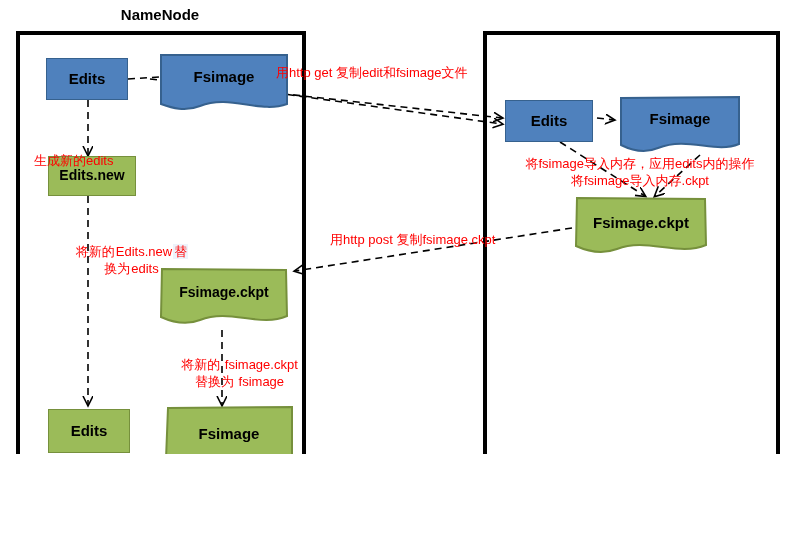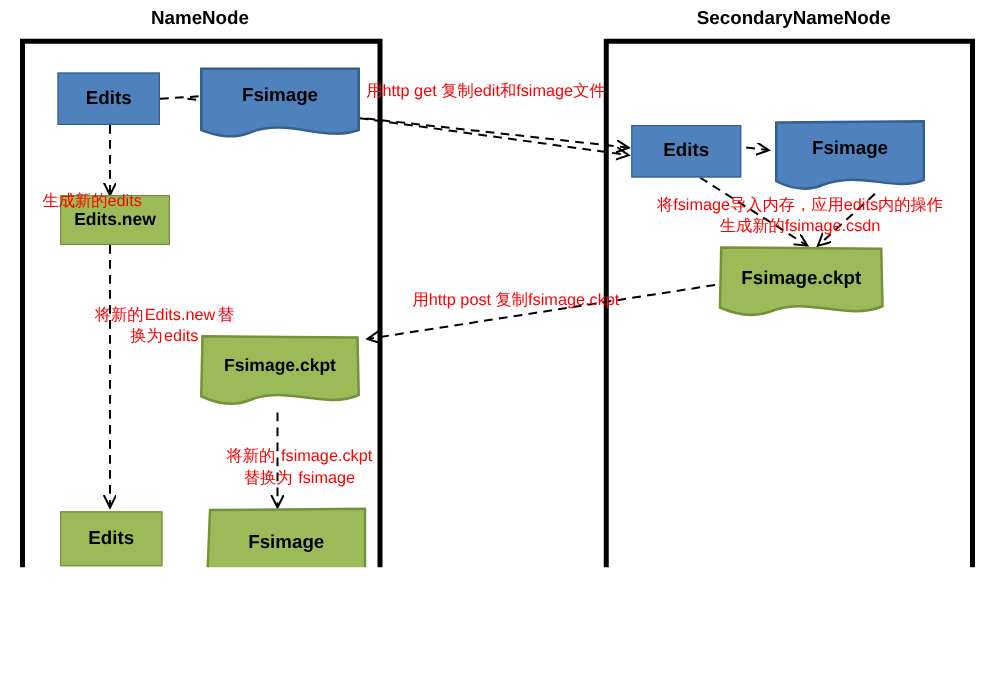--- a/index.html
+++ b/index.html
@@ -90,21 +90,20 @@
     height: 543px;
     pointer-events: none;
   }
 </style>
 </head>
 <body>
 
 <div id="canvas">
 
   <div class="node-title" style="left:60px; top:6px; width:200px;">NameNode</div>
-  <div class="node-title" style="left:520px; top:6px; width:230px;">SecondaryNameNode</div>
 
   <div class="node-frame" style="left:16px; top:31px; width:290px; height:480px;"></div>
   <div class="node-frame" style="left:483px; top:31px; width:297px; height:483px;"></div>
 
   <svg id="arrows" viewBox="0 0 799 543">
     <defs>
       <marker id="ah" markerWidth="12" markerHeight="12" refX="9" refY="5" orient="auto" markerUnits="userSpaceOnUse">
         <path d="M0,0 L10,5 L0,10" fill="none" stroke="#000" stroke-width="1.6"></path>
       </marker>
     </defs>
@@ -186,24 +185,24 @@
   <div class="ann ann-2line" style="left:30px; top:243px; width:180px;margin-left:12px;">
     <span>将新的</span><span class="hl">Edits.new</span><span class="hl-blue">替</span><br>
     <span>换为</span><span class="hl">edits</span>
   </div>
 
   <div class="ann ann-2line" style="left:160px; top:356px; width:160px;">
     <span>将新的</span> <span class="hl">fsimage.ckpt</span><br>
     <span>替换为</span> <span class="hl">fsimage</span>
   </div>
 
-  <div class="ann" style="left:293px; top:64px;">用http get 复制edit和fsimage文件</div>
+  <div class="ann" style="left:276px; top:64px;">用http get 复制edit和fsimage文件</div>
 
   <div class="ann" style="left:330px; top:231px;">用http post 复制fsimage.ckpt</div>
 
   <div class="ann ann-2line" style="left:490px; top:155px; width:300px;">
     <span>将fsimage导入内存，应用edits内的操作</span><br>
-    <span>生成新的fsimage.csdn</span>
+    <span>将fsimage导入内存.ckpt</span>
   </div>
 
   <div class="wm" style="left:553px; top:516px;">https://blog.csdn.net/qq_45798620</div>
 
 </div>
 
 </body></html>

